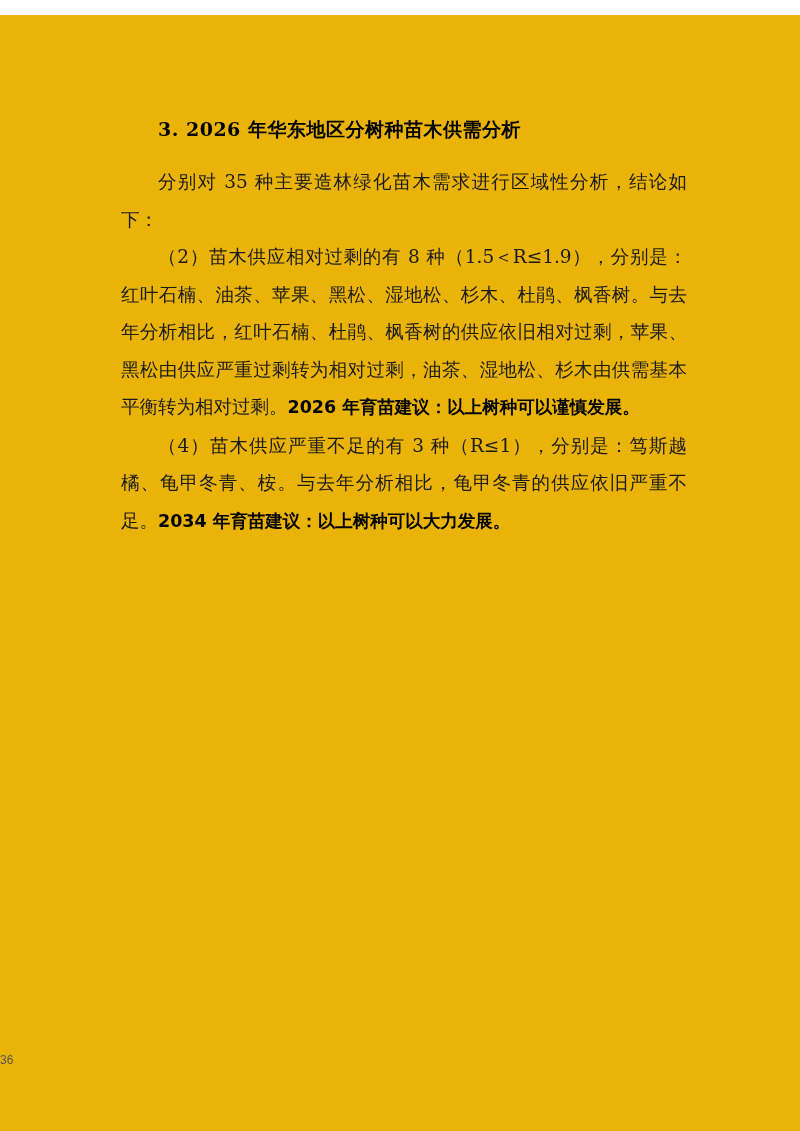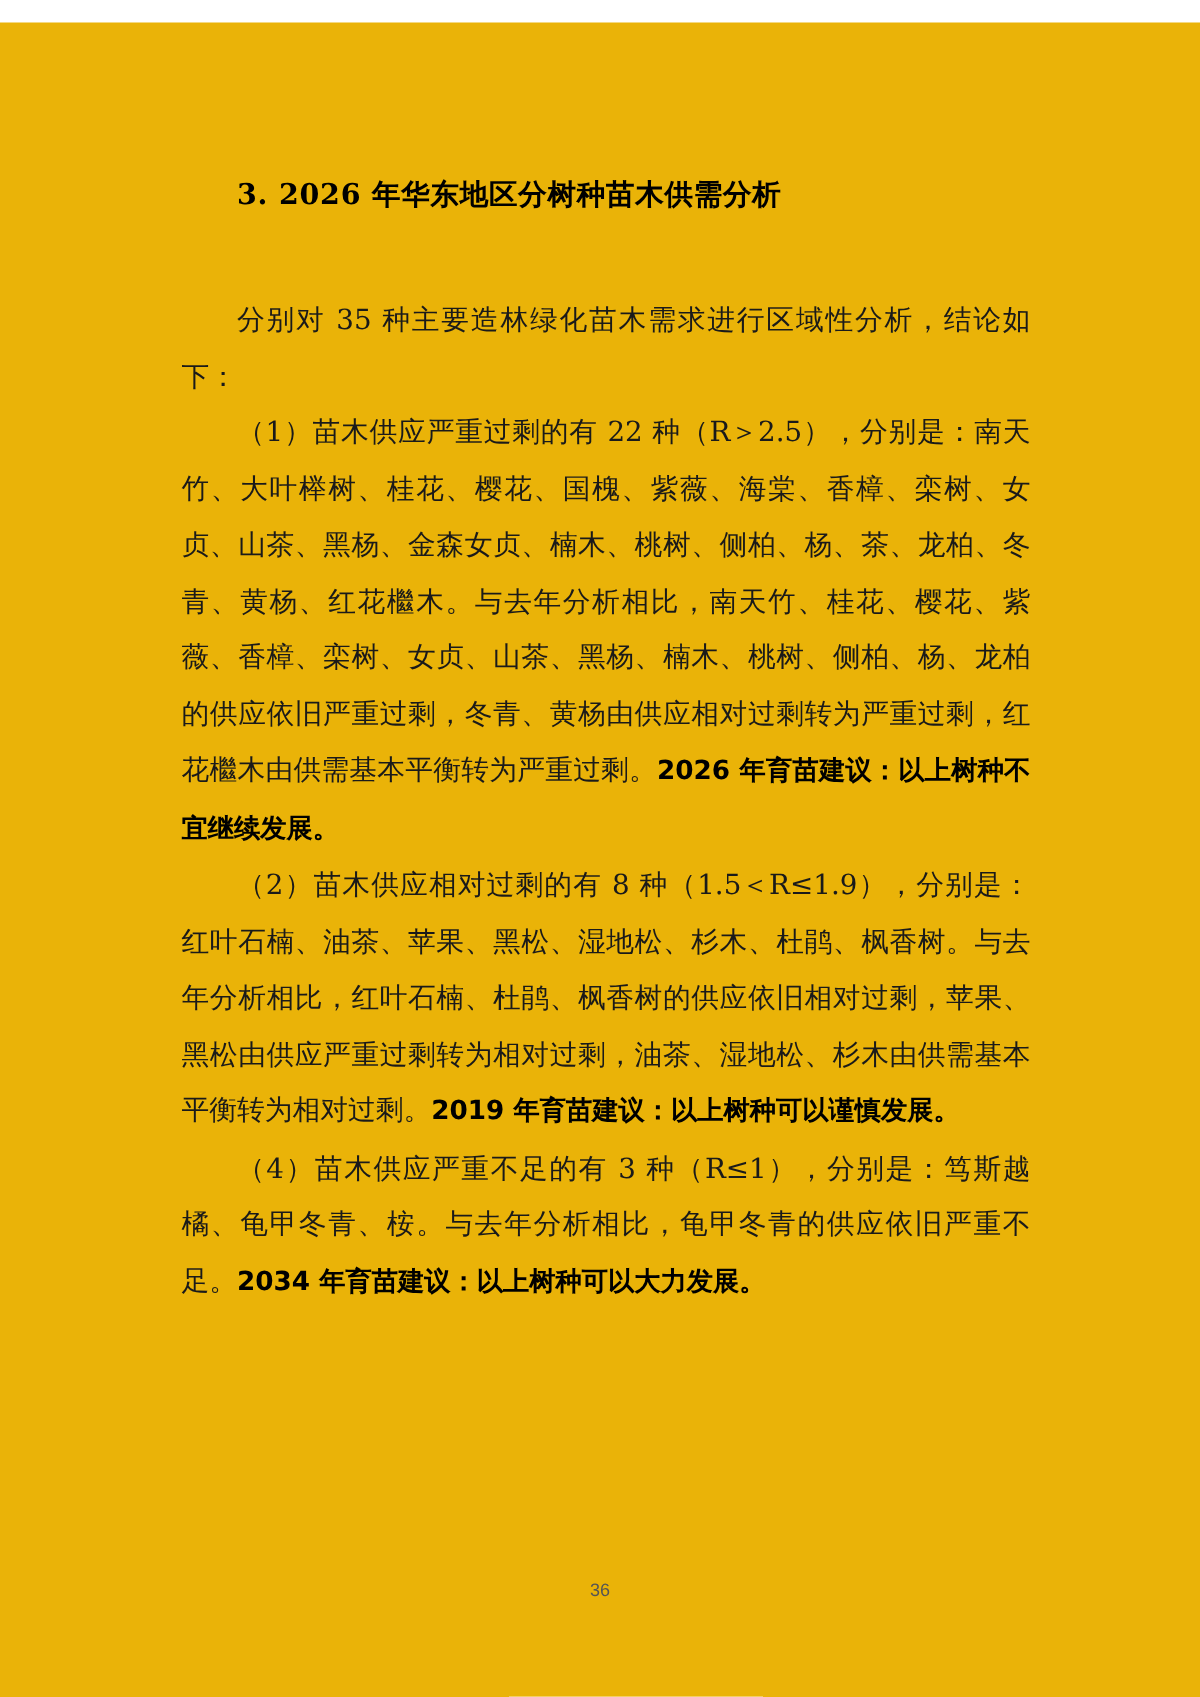--- a/index.html
+++ b/index.html
@@ -18,35 +18,34 @@
     line-height: 37.5px;
     text-align: justify;
     text-align-last: left;
   }
   .p { margin: 0; text-indent: 37px; }
   .adv {
     font-family: "DejaVu Sans", "Liberation Sans", sans-serif;
     font-weight: bold; color: #000; font-size: 17.5px;
   }
   .pagenum {
-    position: absolute; left: 0; width: 800px; top: 1038px; text-align: center;
+    position: absolute; left: 0; width: 800px; top: 1038px; 
     font-family: "Liberation Sans", "DejaVu Sans", sans-serif; font-size: 12px; color: #555;
   }
 </style>
 </head>
 <body>
 
 <div class="page">
   <div class="heading">3. 2026 年华东地区分树种苗木供需分析</div>
 
-  <div class="body" style="top:148px;margin-top:32px;">
+  <div class="body" style="top:148px;">
     <p class="p">分别对 35 种主要造林绿化苗木需求进行区域性分析，结论如下：</p>
 
-    <p class="p"><span>（1）苗木供应严重过剩的有 22 种（R＞2.5），分别是：南天竹、大叶榉树、桂花、樱花、国槐、紫薇、海棠、香樟、栾树、女贞、山茶、黑杨、金森女贞、楠木、桃树、侧柏、杨、茶、龙柏、冬青、黄杨、红花檵木。与去年分析相比，南天竹、桂花、樱花、紫薇、香樟、栾树、女贞、山茶、黑杨、楠木、桃树、侧柏、杨、龙柏的供应依旧严重过剩，冬青、黄杨由供应相对过剩转为严重过剩，红花檵木由供需基本平衡转为严重过剩。</span><span class="adv">2026 年育苗建议：以上树种不宜继续发展。</span></p>
 
-    <p class="p"><span>（2）苗木供应相对过剩的有 8 种（1.5＜R≤1.9），分别是：红叶石楠、油茶、苹果、黑松、湿地松、杉木、杜鹃、枫香树。与去年分析相比，红叶石楠、杜鹃、枫香树的供应依旧相对过剩，苹果、黑松由供应严重过剩转为相对过剩，油茶、湿地松、杉木由供需基本平衡转为相对过剩。</span><span class="adv">2019 年育苗建议：以上树种可以谨慎发展。</span></p>
+    <p class="p"><span>（2）苗木供应相对过剩的有 8 种（1.5＜R≤1.9），分别是：红叶石楠、油茶、苹果、黑松、湿地松、杉木、杜鹃、枫香树。与去年分析相比，红叶石楠、杜鹃、枫香树的供应依旧相对过剩，苹果、黑松由供应严重过剩转为相对过剩，油茶、湿地松、杉木由供需基本平衡转为相对过剩。</span><span class="adv">2026 年育苗建议：以上树种可以谨慎发展。</span></p>
 
 
     <p class="p"><span>（4）苗木供应严重不足的有 3 种（R≤1），分别是：笃斯越橘、龟甲冬青、桉。与去年分析相比，龟甲冬青的供应依旧严重不足。</span><span class="adv">2034 年育苗建议：以上树种可以大力发展。</span></p>
   </div>
 
   <div class="pagenum">36</div>
 </div>
 
 </body></html>

